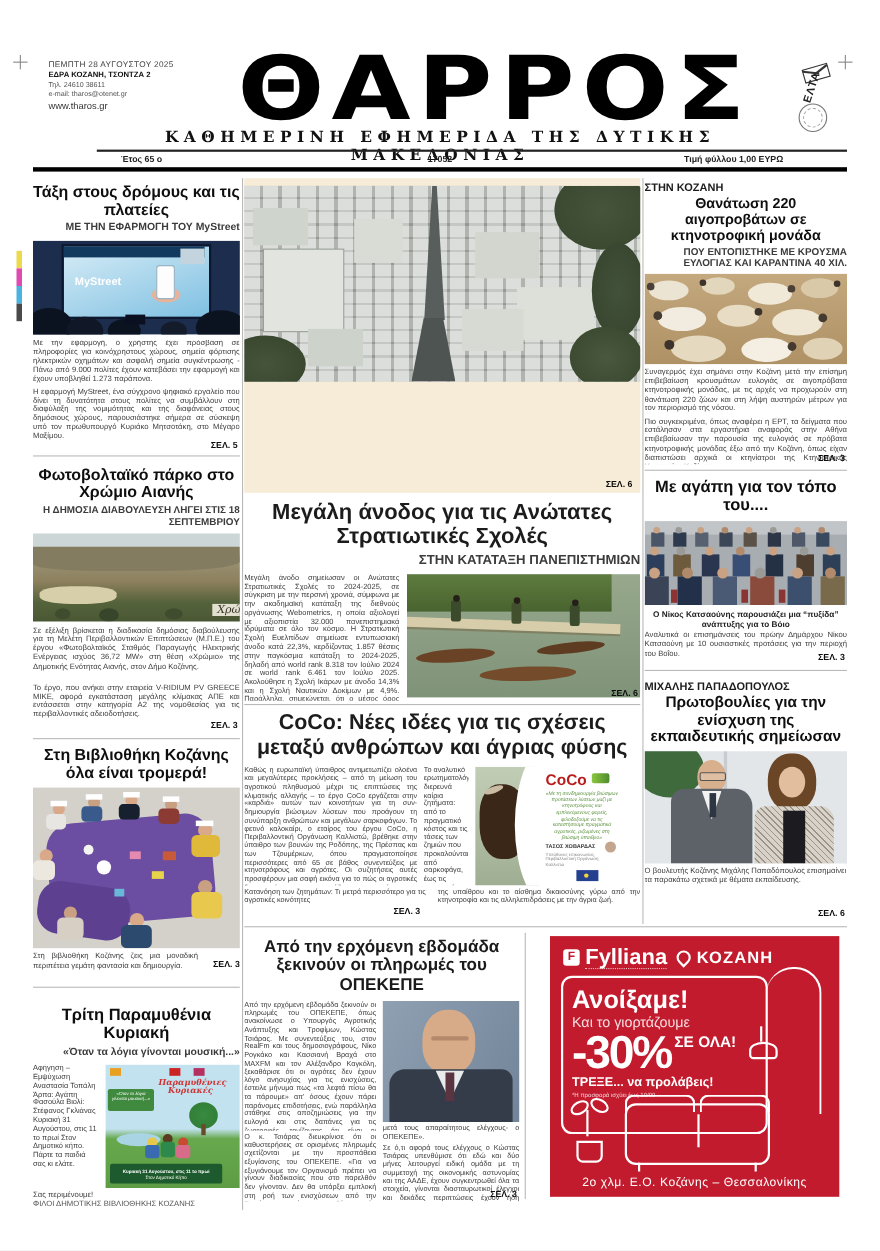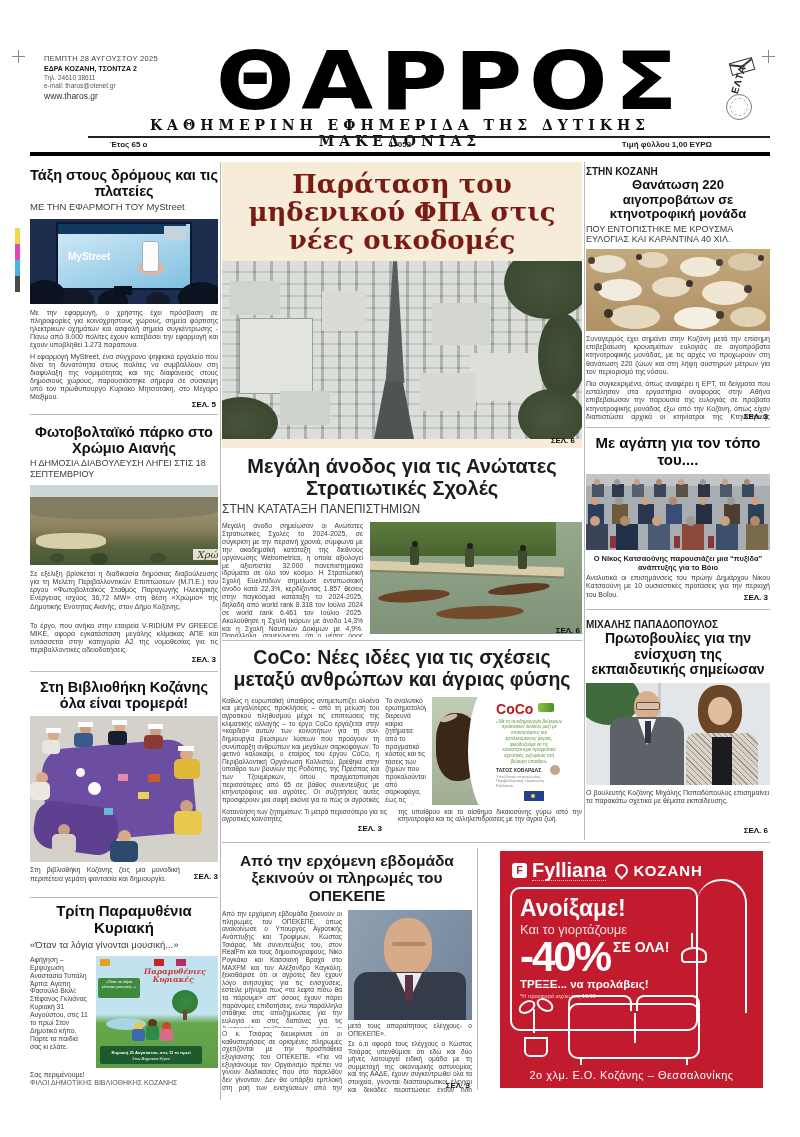--- a/index.html
+++ b/index.html
@@ -3,21 +3,21 @@
 <meta charset="utf-8">
 <style>
   html,body{margin:0;padding:0;background:#e9e9e9;}
   #page{position:relative;width:800px;height:1137px;background:#ffffff;margin:0 auto;
         font-family:"Liberation Sans",sans-serif;color:#222;overflow:hidden;}
   .abs{position:absolute;}
   .img{position:relative;overflow:hidden;padding-left:26px;}
   .img i{position:absolute;display:block;}
   .art{position:absolute;overflow:hidden;}
   .t1{font-weight:bold;text-align:center;color:#0e0e0e;line-height:1.12;}
-  .sub{font-weight:normal;text-align:left;color:#3c3c3c;line-height:1.2;}
+  .sub{font-weight:bold;text-align:right;color:#3c3c3c;line-height:1.2;}
   .kick{font-weight:bold;color:#1c1c1c;text-align:left;}
   .body{font-size:7px;line-height:1.16;text-align:justify;color:#3b3b3b;}
   .cap{font-size:7px;line-height:1.2;color:#3b3b3b;text-align:justify;}
   .capb{font-size:7.5px;line-height:1.25;color:#222;font-weight:bold;text-align:center;}
   .pg{font-size:8px;font-weight:bold;color:#0c0c0c;text-align:right;}
   .hr{position:absolute;background:#b9b9b9;height:1px;}
   .vr{position:absolute;background:#b9b9b9;width:1px;}
   .serif{font-family:"DejaVu Serif","Liberation Serif",serif;}
   #masthead{font-family:"DejaVu Sans","Liberation Sans",sans-serif;font-weight:900;
             font-size:86px;letter-spacing:6px;color:#000;line-height:.9;
@@ -162,21 +162,21 @@
       <i style="left:148px;top:30px;width:16px;height:5px;background:#fff;"></i>
     </div>
     <div style="margin-top:4px;overflow:hidden;">
       <span class="cap" style="display:block;width:150px;float:left;">Στη βιβλιοθήκη Κοζάνης ζεις μια μοναδική περιπέτεια γεμάτη φαντασία και δημιουργία.</span>
       <span class="pg" style="display:block;float:right;margin-top:6px;">ΣΕΛ. 3</span>
     </div>
   </div>
   <div class="hr" style="left:30px;top:897px;width:188px;"></div>
 
   <div class="art" style="left:30px;top:903px;width:188px;height:195px;">
-    <div class="t1" style="font-size:15px;margin-top:0;">Τρίτη Παραμυθένια Κυριακή</div>
+    <div class="t1" style="font-size:15px;margin-top:12px;">Τρίτη Παραμυθένια Κυριακή</div>
     <div class="sub" style="font-size:9.5px;margin-top:2px;">«Όταν τα λόγια γίνονται μουσική...»</div>
     <div style="display:flex;gap:5px;margin-top:6px;">
       <div class="body" style="width:70px;height:112px;overflow:hidden;text-align:left;font-size:6.8px;">Αφήγηση – Εμψύχωση Αναστασία Τοπάλη Άρπα: Αγάπη Φασούλα Βιολί: Στέφανος Γκλιάνας Κυριακή 31 Αυγούστου, στις 11 το πρωί Στον Δημοτικό κήπο. Πάρτε τα παιδιά σας κι ελάτε.</div>
       <div class="img" style="width:110px;height:112px;background:linear-gradient(#c2e2ef 0%,#c2e2ef 52%,#67a84d 60%,#5d9c44 100%);">
         <i style="left:4px;top:3px;width:10px;height:7px;background:#e8a020;"></i>
         <i style="left:58px;top:3px;width:10px;height:7px;background:#cc2222;"></i>
         <i style="left:80px;top:3px;width:10px;height:7px;background:#b33060;"></i>
         <span class="abs" style="left:48px;top:12px;width:58px;font-weight:bold;font-style:italic;font-size:7.5px;line-height:1.1;color:#d03333;text-align:center;font-family:'DejaVu Serif',serif;">Παραμυθένιες Κυριακές</span>
         <i style="left:2px;top:22px;width:42px;height:20px;background:#3f8a3f;border-radius:2px;"></i>
         <span class="abs" style="left:3px;top:24px;width:40px;font-size:4px;line-height:1.2;color:#fff;font-style:italic;text-align:center;">«Όταν τα λόγια γίνονται μουσική...»</span>
@@ -192,21 +192,20 @@
         <i style="left:4px;bottom:4px;width:102px;height:18px;background:#1d5b2f;border-radius:2px;"></i>
         <span class="abs" style="left:6px;bottom:13px;width:98px;font-size:4.2px;color:#fff;text-align:center;font-weight:bold;">Κυριακή 31 Αυγούστου, στις 11 το πρωί</span>
         <span class="abs" style="left:6px;bottom:7px;width:98px;font-size:4.2px;color:#ffe;text-align:center;">Στον Δημοτικό Κήπο</span>
       </div>
     </div>
     <div class="cap" style="margin-top:3px;text-align:left;">Σας περιμένουμε!</div>
     <div class="cap" style="text-align:left;color:#555;">ΦΙΛΟΙ ΔΗΜΟΤΙΚΗΣ ΒΙΒΛΙΟΘΗΚΗΣ ΚΟΖΑΝΗΣ</div>
   </div>
 
   <div class="art" style="left:222px;top:162px;width:360px;height:286px;background:#f7ecd7;">
-    <div class="t1 serif" style="font-size:26px;line-height:1.08;margin:8px 8px 0 8px;color:#7a1a14;">Παράταση του μηδενικού ΦΠΑ στις νέες οικοδομές</div>
     <div class="img" style="width:350px;height:178px;margin:7px auto 0 auto;background:#b8bcb6;background-image:repeating-linear-gradient(90deg,rgba(255,255,255,.35) 0 14px,rgba(100,105,100,.25) 14px 17px),repeating-linear-gradient(0deg,rgba(255,255,255,.25) 0 10px,rgba(90,95,92,.2) 10px 12px);">
       <i style="left:18px;top:58px;width:72px;height:74px;background:#e2e5df;box-shadow:0 0 0 1px #9aa098;"></i>
       <i style="left:8px;top:20px;width:50px;height:34px;background:#cfd4cc;"></i>
       <i style="left:100px;top:30px;width:44px;height:40px;background:#d8dcd4;"></i>
       <i style="left:210px;top:42px;width:58px;height:42px;background:#d2d6ce;"></i>
       <i style="left:248px;top:92px;width:70px;height:48px;background:#dde0d8;"></i>
       <i style="left:198px;top:112px;width:56px;height:38px;background:#d6dad2;"></i>
       <i style="left:58px;top:130px;width:50px;height:34px;background:#cdd2ca;"></i>
       <i style="left:160px;top:0;width:26px;height:122px;background:#585e5c;clip-path:polygon(42% 0,58% 0,86% 100%,14% 100%);"></i>
       <i style="left:152px;top:120px;width:40px;height:58px;background:#4e5452;clip-path:polygon(28% 0,72% 0,100% 100%,0 100%);"></i>
@@ -405,21 +404,21 @@
     <div style="display:flex;align-items:center;gap:5px;padding:9px 10px 0 12px;">
       <div style="width:15px;height:15px;background:#fff;color:#c21b2e;font-weight:bold;font-size:11px;text-align:center;line-height:15px;border-radius:3px;">F</div>
       <div class="adtxt" style="font-size:20px;font-weight:bold;border-bottom:1px dotted rgba(255,255,255,.7);line-height:1;">Fylliana</div>
       <div style="width:9px;height:9px;border:2px solid #fff;border-radius:50% 50% 50% 0;transform:rotate(-45deg);margin-left:4px;"></div>
       <div class="adtxt" style="font-size:15px;font-weight:bold;letter-spacing:1px;">ΚΟΖΑΝΗ</div>
     </div>
     <div class="abs" style="left:10px;top:36px;width:168px;height:128px;border:2px solid #fff;border-radius:10px;padding:6px 8px;">
       <div class="adtxt" style="font-size:23px;font-weight:bold;">Ανοίξαμε!</div>
       <div style="font-size:13px;color:rgba(255,255,255,.85);">Και το γιορτάζουμε</div>
       <div style="display:flex;align-items:flex-start;">
-        <span class="adtxt" style="font-size:42px;font-weight:900;line-height:.95;letter-spacing:-2px;">-40%</span>
+        <span class="adtxt" style="font-size:42px;font-weight:900;line-height:.95;letter-spacing:-2px;">-30%</span>
         <span class="adtxt" style="font-size:14px;font-weight:bold;margin-left:3px;margin-top:2px;">ΣΕ ΟΛΑ!</span>
       </div>
       <div class="adtxt" style="font-size:11.5px;font-weight:bold;margin-top:1px;">ΤΡΕΞΕ... να προλάβεις!</div>
       <div style="font-size:5.5px;color:rgba(255,255,255,.8);margin-top:3px;">*Η προσφορά ισχύει έως 10/09</div>
     </div>
     <div class="abs" style="right:16px;top:28px;width:48px;height:132px;border:2px solid #fff;border-bottom:none;border-radius:24px 24px 0 0;border-left:none;">
       <div class="abs" style="left:-6px;top:52px;width:2px;height:14px;background:#fff;"></div>
       <div class="abs" style="left:-16px;top:66px;width:22px;height:12px;border:2px solid #fff;border-radius:50% 50% 4px 4px;"></div>
     </div>
     <div class="sofa" style="left:68px;top:152px;width:128px;height:52px;">

